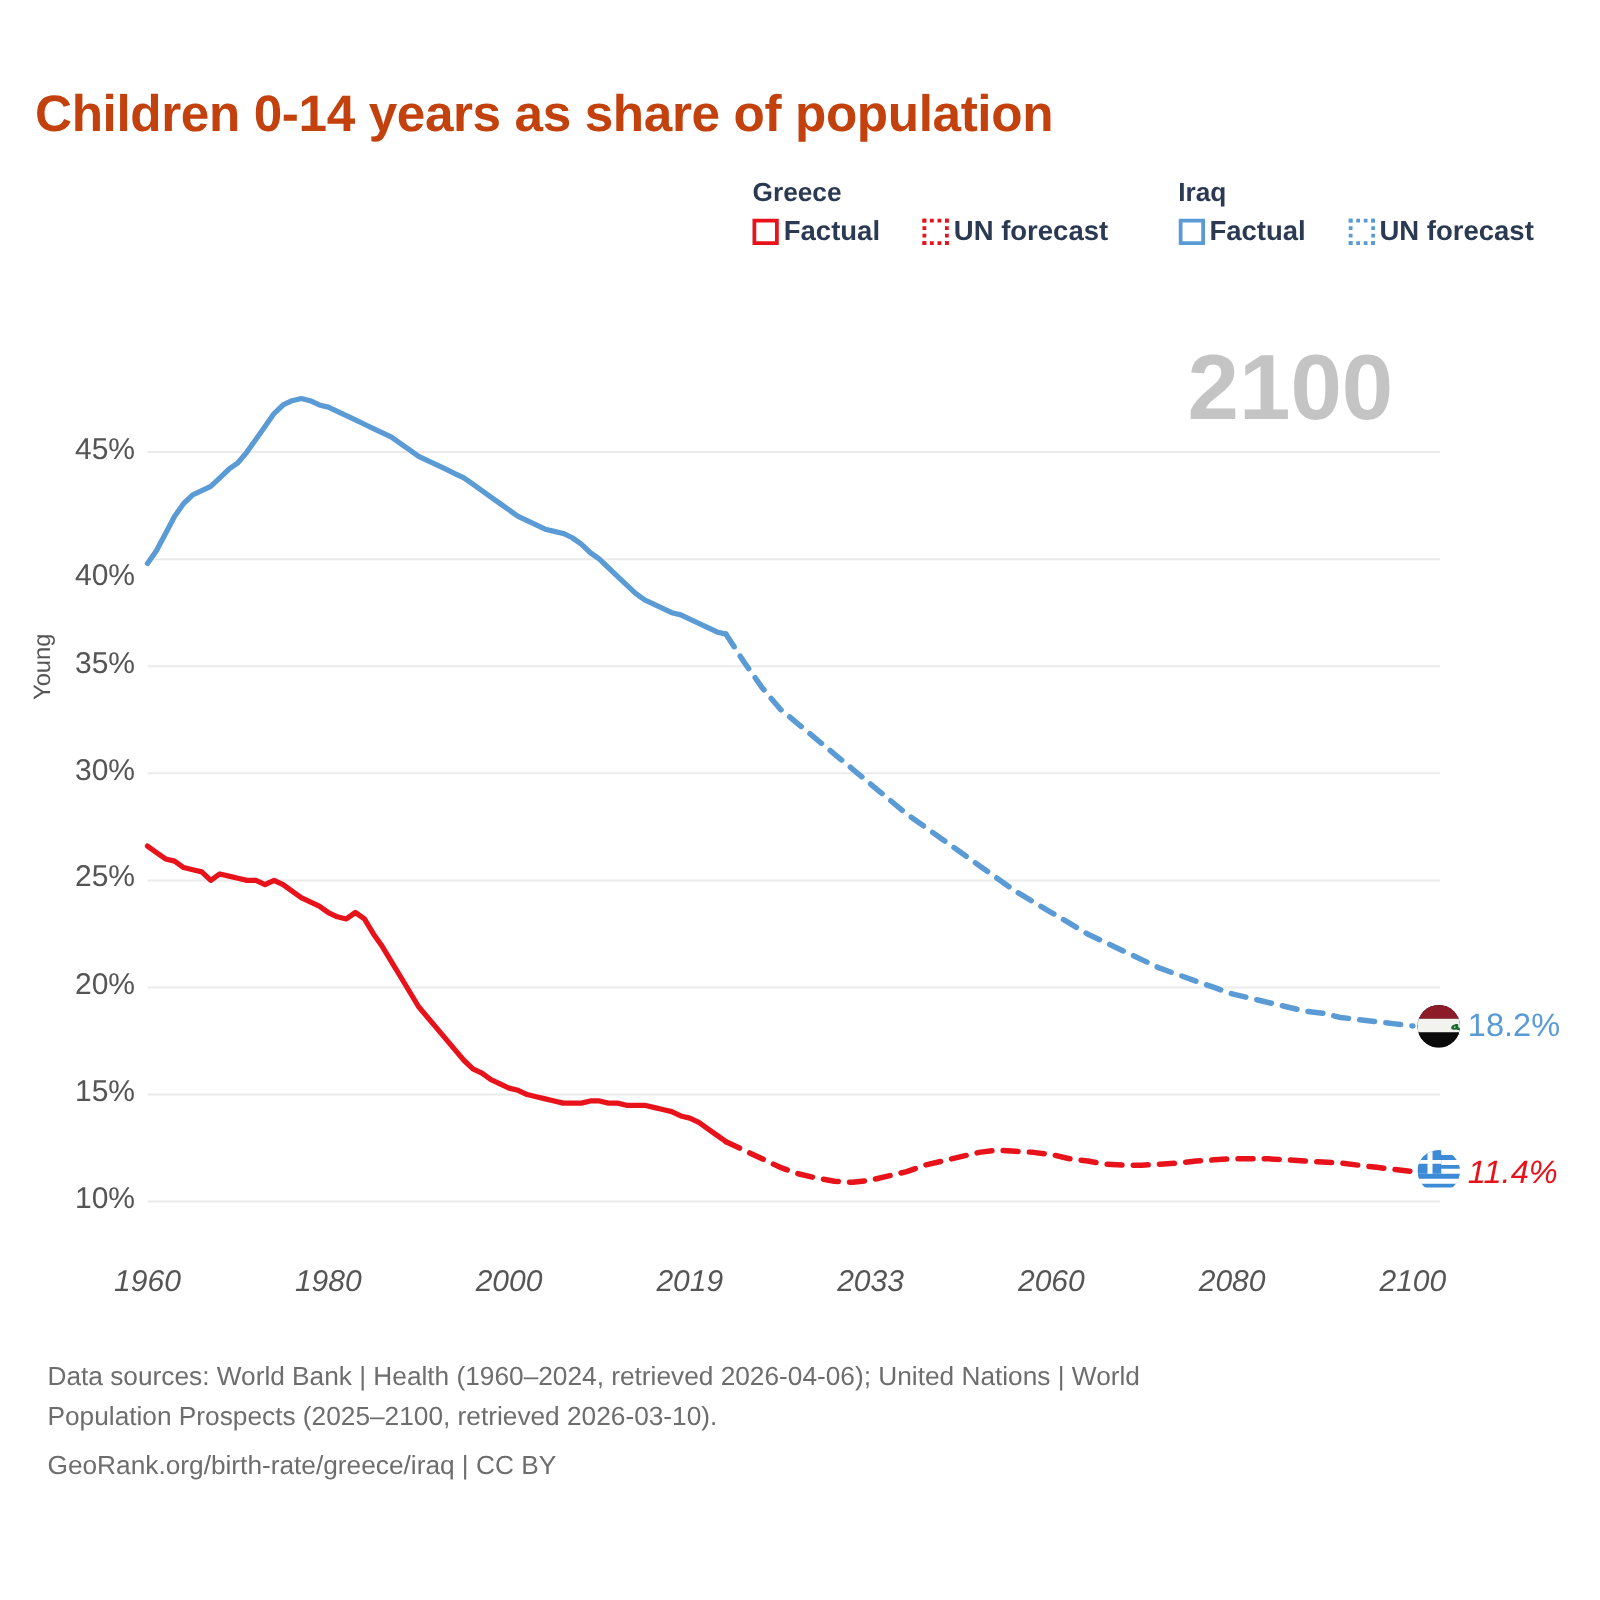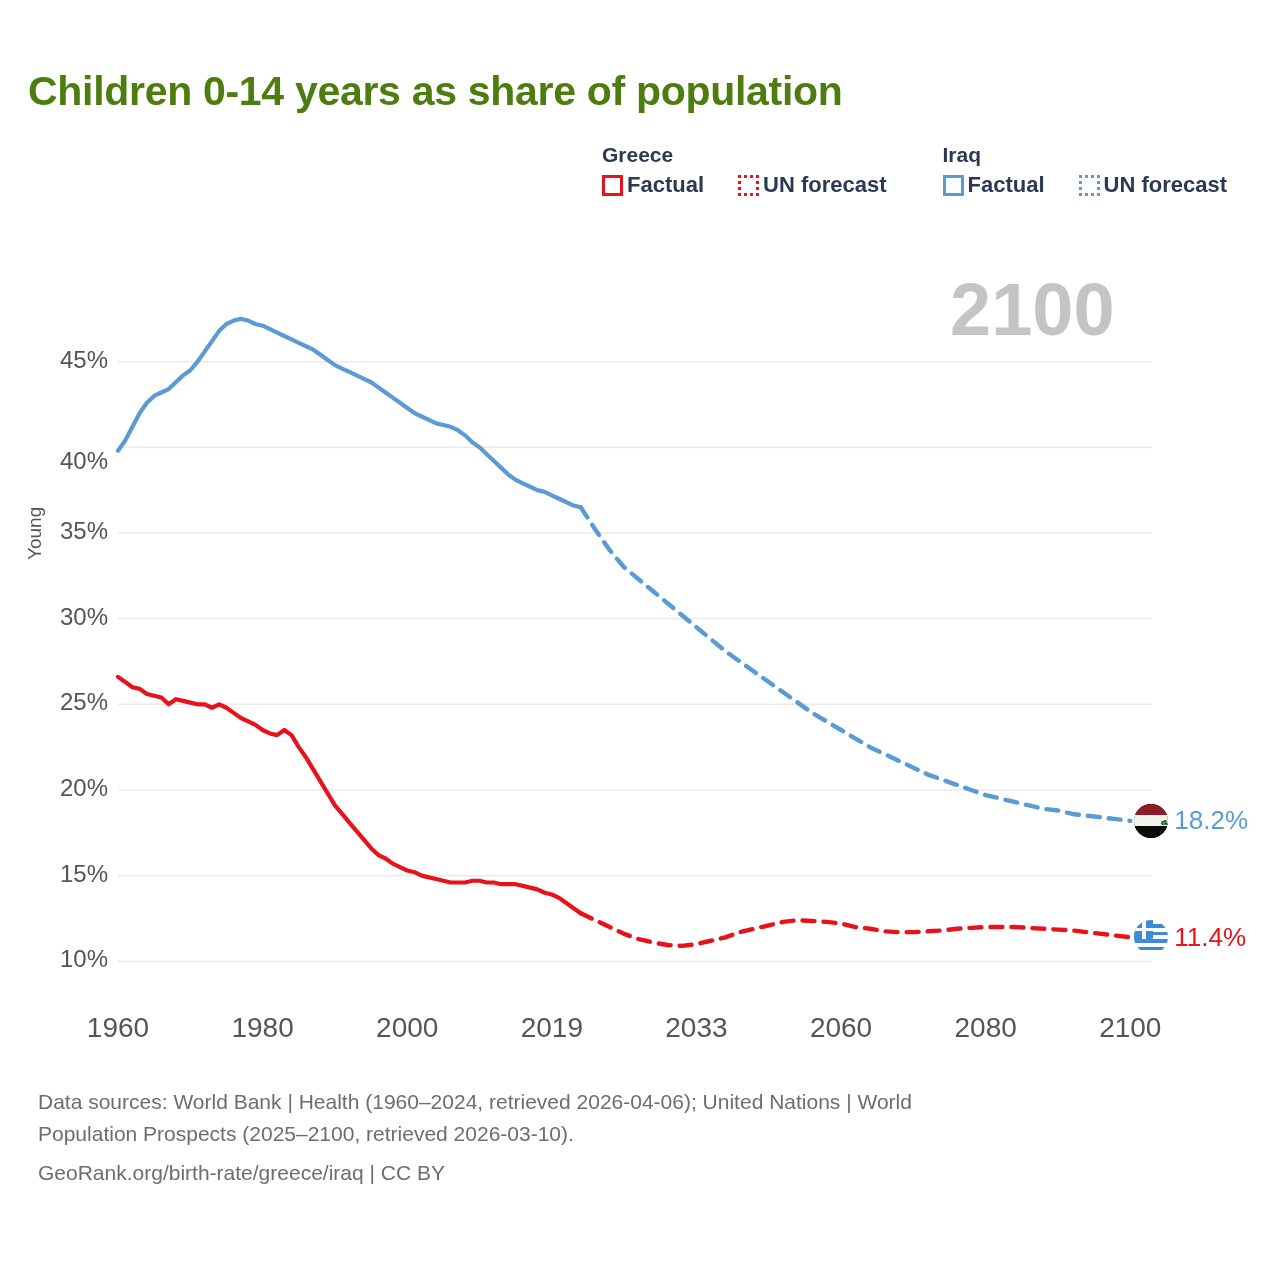--- a/index.html
+++ b/index.html
@@ -8,21 +8,21 @@
     background:#ffffff;
     font-family:"Liberation Sans", sans-serif;
     color:#2b3a52;
     overflow:hidden;
     position:relative;
   }
   .page{position:relative;width:1280px;height:1280px;}
 
   .chart-title{
     position:absolute;left:28px;top:68px;
-    font-size:41px;font-weight:bold;color:#4d7c0f;
+    font-size:41px;font-weight:bold;color:#c2410c;
     letter-spacing:-0.3px;white-space:nowrap;
   }
 
   
   .legend{
     position:absolute;left:602px;top:143px;
     display:flex;gap:56px;align-items:flex-start;
   }
   .legend-group{display:flex;flex-direction:column;font-weight:bold;}
   .legend-country{
@@ -51,21 +51,21 @@
     position:absolute;left:24px;top:560px;
     transform:rotate(-90deg);transform-origin:left top;
     font-size:19px;color:#555555;white-space:nowrap;
   }
   .ytick{
     position:absolute;text-align:right;width:90px;
     font-size:24px;color:#555555;
   }
   .xtick{
     position:absolute;text-align:center;width:110px;
-    font-size:28px;color:#555555;
+    font-size:24px;color:#555555;font-style:italic;
   }
 
   
   .endlab{position:absolute;display:flex;align-items:center;gap:6px;}
   .endlab .val{font-size:26px;white-space:nowrap;}
   .endlab.iraq .val{color:#5b9bd5;}
   .endlab.greece .val{color:#e8131a;}
   .flag{width:34px;height:34px;border-radius:50%;overflow:hidden;position:relative;flex:0 0 auto;}
 
   
@@ -177,21 +177,21 @@
   <div class="endlab iraq" id="endlab-iraq" style="left: 1134.31px; top: 803.812px;">
     <span class="flag flag-iq">
       <span class="s-red"></span>
         <span class="s-white"></span>
         <span class="s-black"></span>
       <span class="script">الله</span>
     </span>
     <span class="val">18.2%</span>
   </div>
 
-  <div class="endlab greece" id="endlab-greece" style="left: 1134.31px; top: 920.31px;">
+  <div class="endlab greece" id="endlab-greece" style="left: 1134.31px; top: 920.31px; font-style: italic;">
     <span class="flag flag-gr">
       <span class="st" style="top:11.1%"></span>
       <span class="st" style="top:33.3%"></span>
       <span class="st" style="top:55.5%"></span>
       <span class="st" style="top:77.7%"></span>
       <span class="canton"></span>
       <span class="cr-v"></span>
       <span class="cr-h"></span>
     </span>
     <span class="val">11.4%</span>

